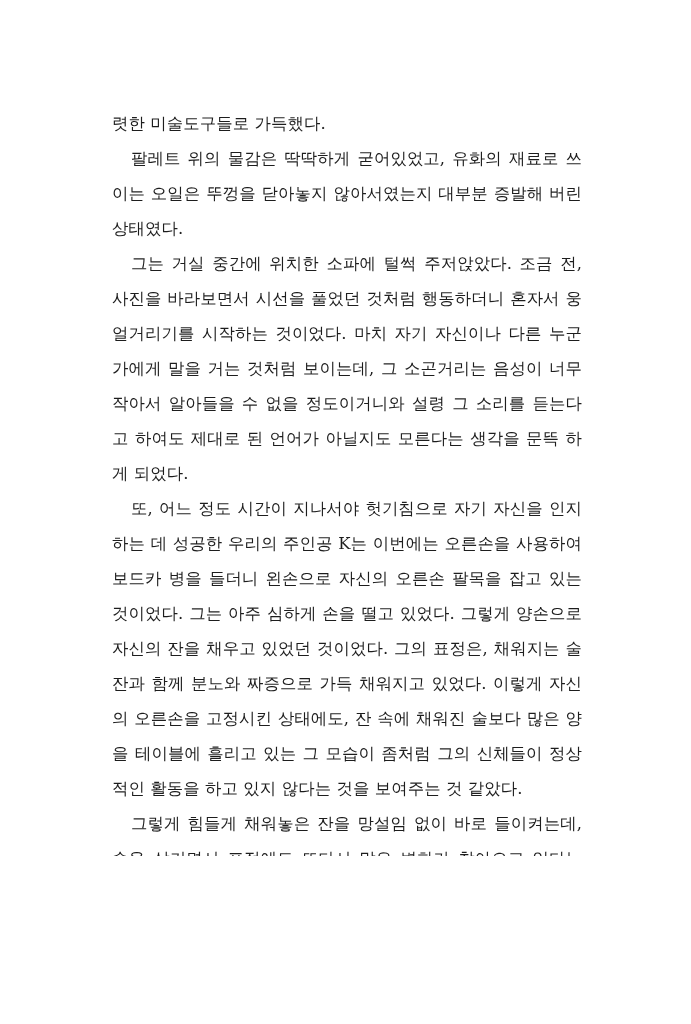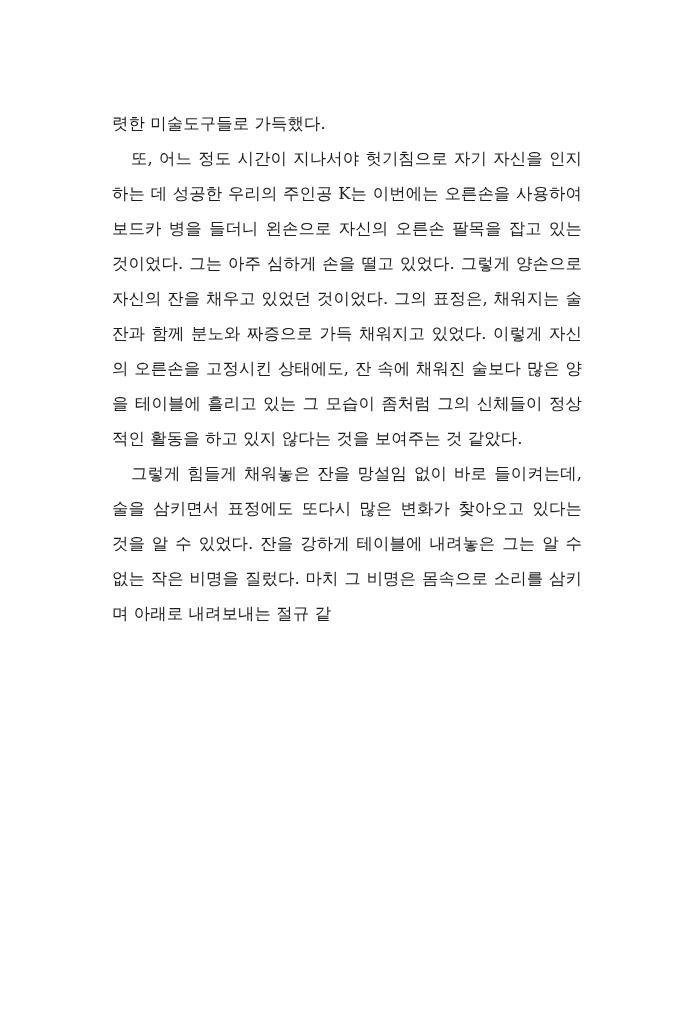--- a/index.html
+++ b/index.html
@@ -55,19 +55,21 @@
     letter-spacing: 0.4px;
   }
 </style>
 </head>
 <body>
 
 <div class="page">
 
   <div class="text-block">
     <p class="para cont">렷한 미술도구들로 가득했다.</p>
+    <p class="para indent">팔레트 위의 물감은 딱딱하게 굳어있었고, 유화의 재료로 쓰이는 오일은 뚜껑을 닫아놓지 않아서였는지 대부분 증발해 버린 상태였다.</p>
+    <p class="para indent">그는 거실 중간에 위치한 소파에 털썩 주저앉았다. 조금 전, 사진을 바라보면서 시선을 풀었던 것처럼 행동하더니 혼자서 웅얼거리기를 시작하는 것이었다. 마치 자기 자신이나 다른 누군가에게 말을 거는 것처럼 보이는데, 그 소곤거리는 음성이 너무 작아서 알아들을 수 없을 정도이거니와 설령 그 소리를 듣는다고 하여도 제대로 된 언어가 아닐지도 모른다는 생각을 문뜩 하게 되었다.</p>
     <p class="para indent">또, 어느 정도 시간이 지나서야 헛기침으로 자기 자신을 인지하는 데 성공한 우리의 주인공 K는 이번에는 오른손을 사용하여 보드카 병을 들더니 왼손으로 자신의 오른손 팔목을 잡고 있는 것이었다. 그는 아주 심하게 손을 떨고 있었다. 그렇게 양손으로 자신의 잔을 채우고 있었던 것이었다. 그의 표정은, 채워지는 술잔과 함께 분노와 짜증으로 가득 채워지고 있었다. 이렇게 자신의 오른손을 고정시킨 상태에도, 잔 속에 채워진 술보다 많은 양을 테이블에 흘리고 있는 그 모습이 좀처럼 그의 신체들이 정상적인 활동을 하고 있지 않다는 것을 보여주는 것 같았다.</p>
     <p class="para indent">그렇게 힘들게 채워놓은 잔을 망설임 없이 바로 들이켜는데, 술을 삼키면서 표정에도 또다시 많은 변화가 찾아오고 있다는 것을 알 수 있었다. 잔을 강하게 테이블에 내려놓은 그는 알 수 없는 작은 비명을 질렀다. 마치 그 비명은 몸속으로 소리를 삼키며 아래로 내려보내는 절규 같</p>
   </div>
 
   <div class="page-number">11</div>
 
 </div>
 
 </body></html>

